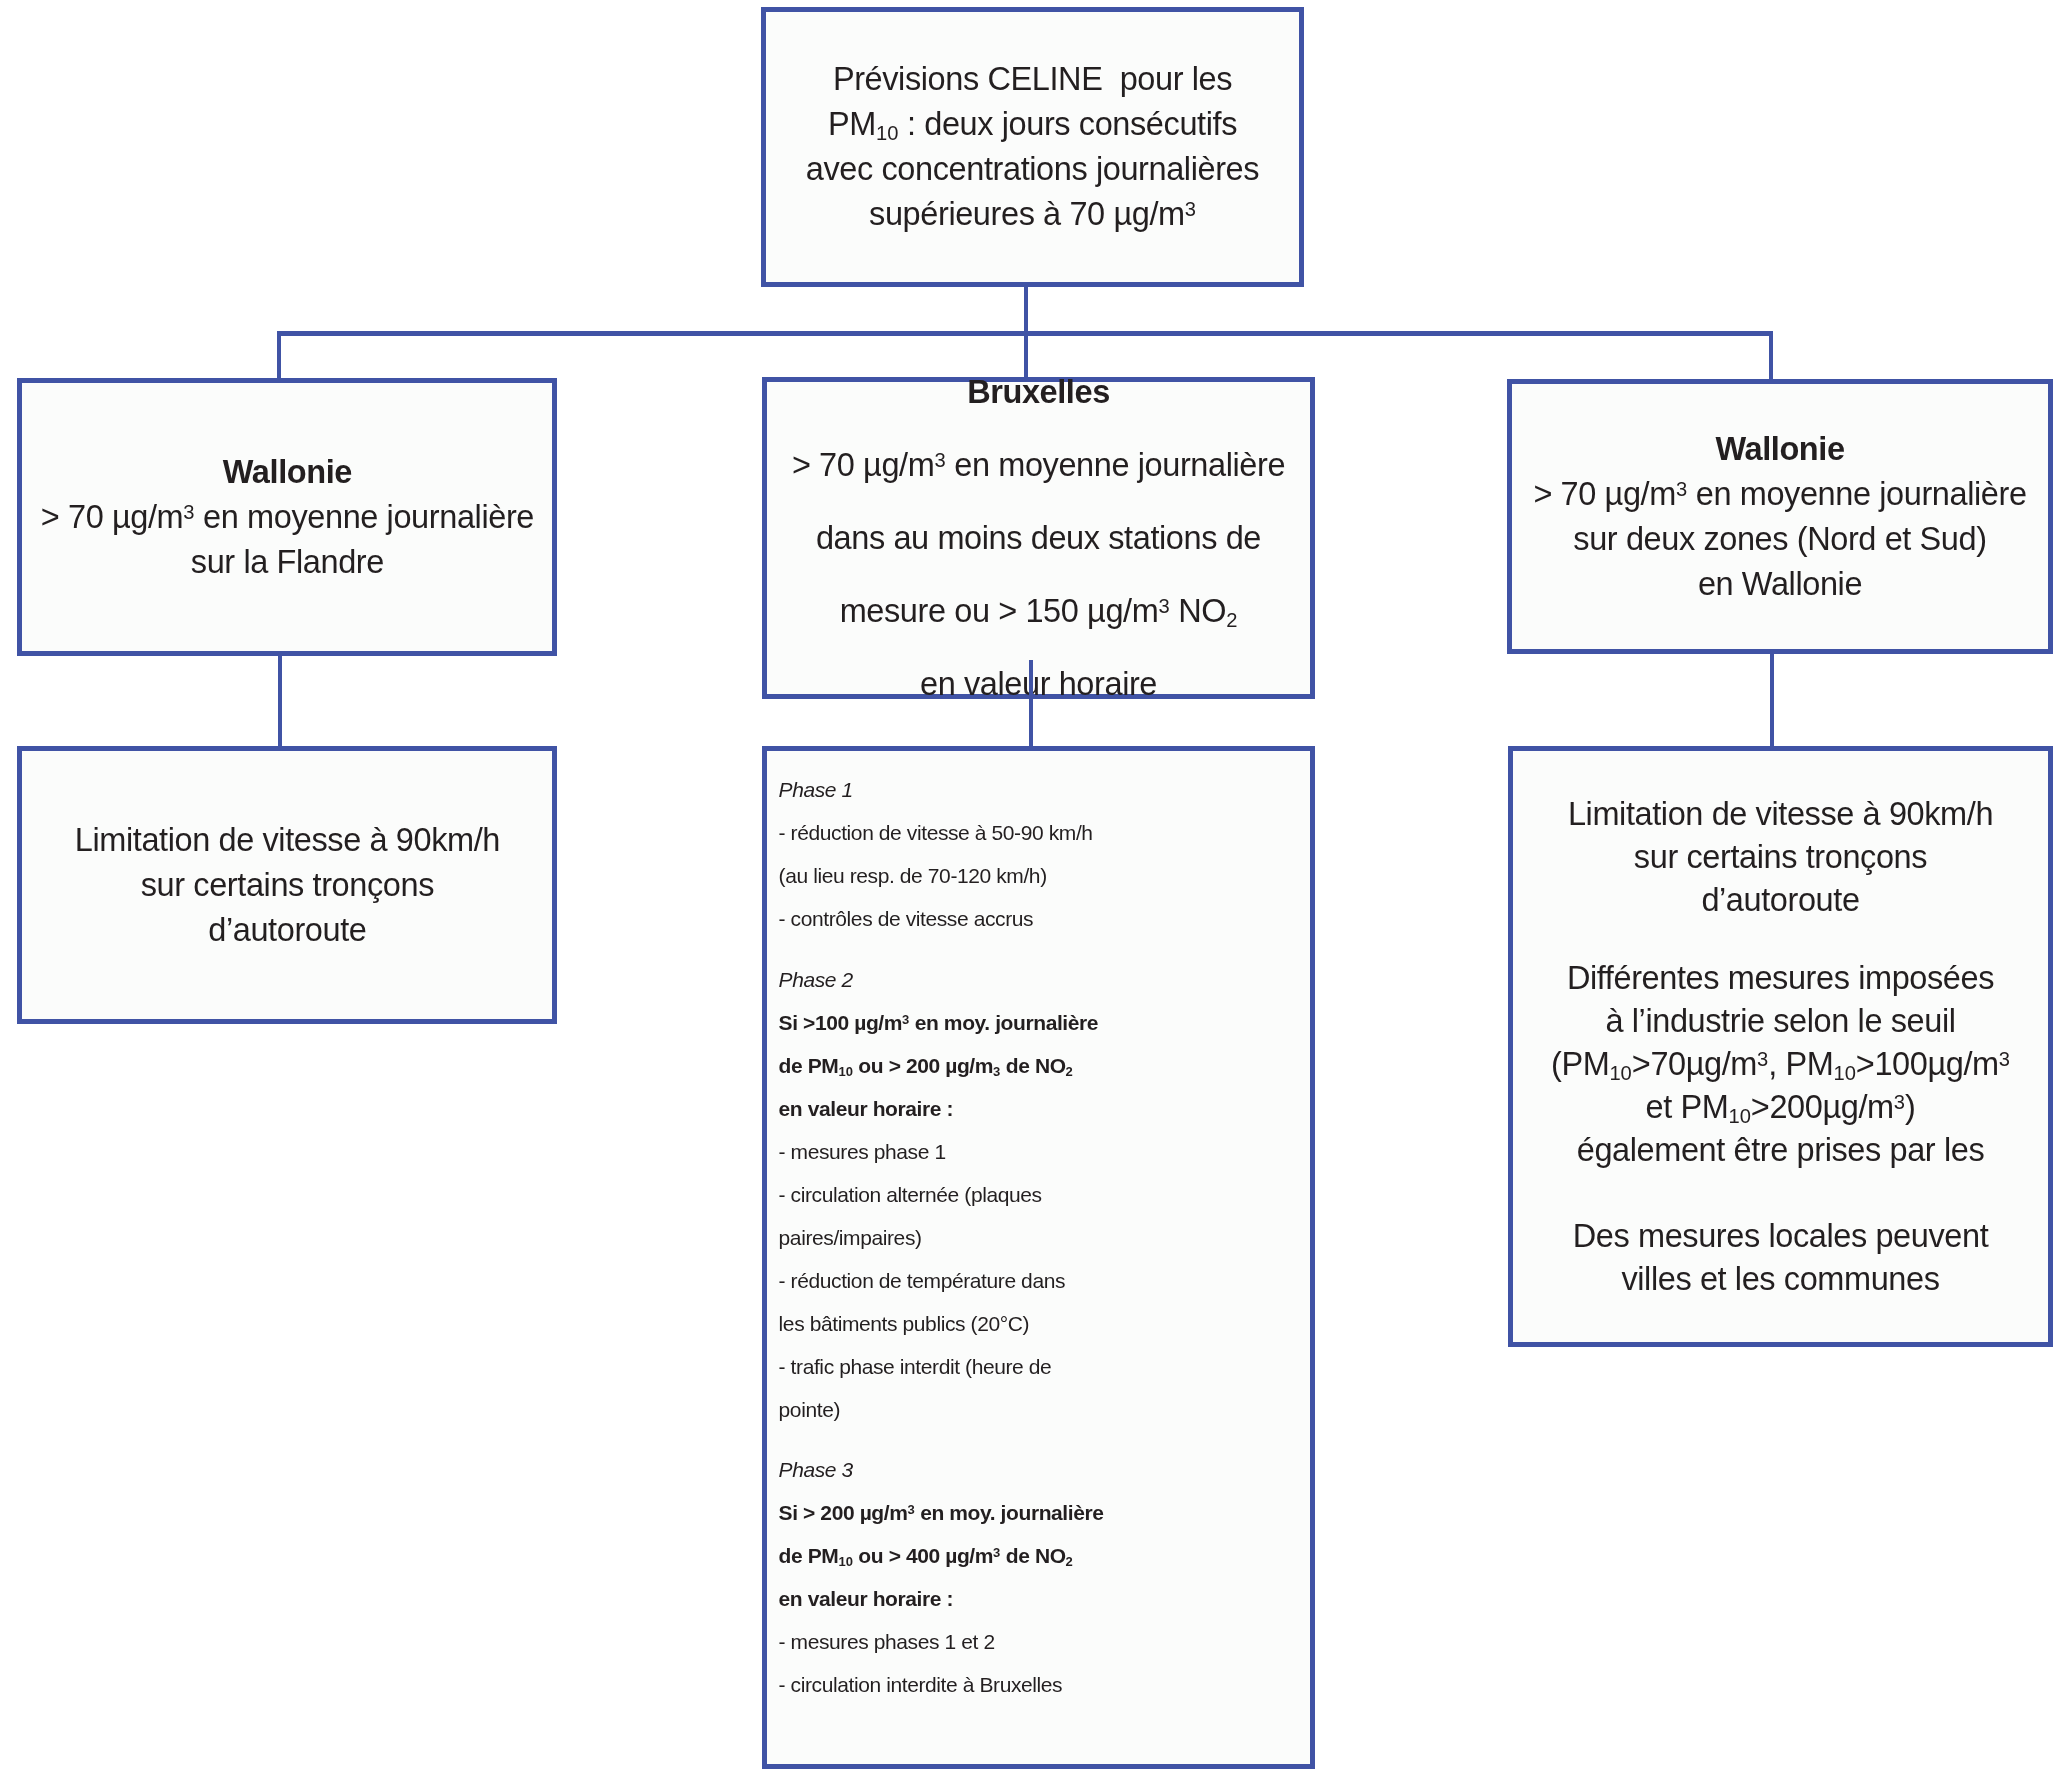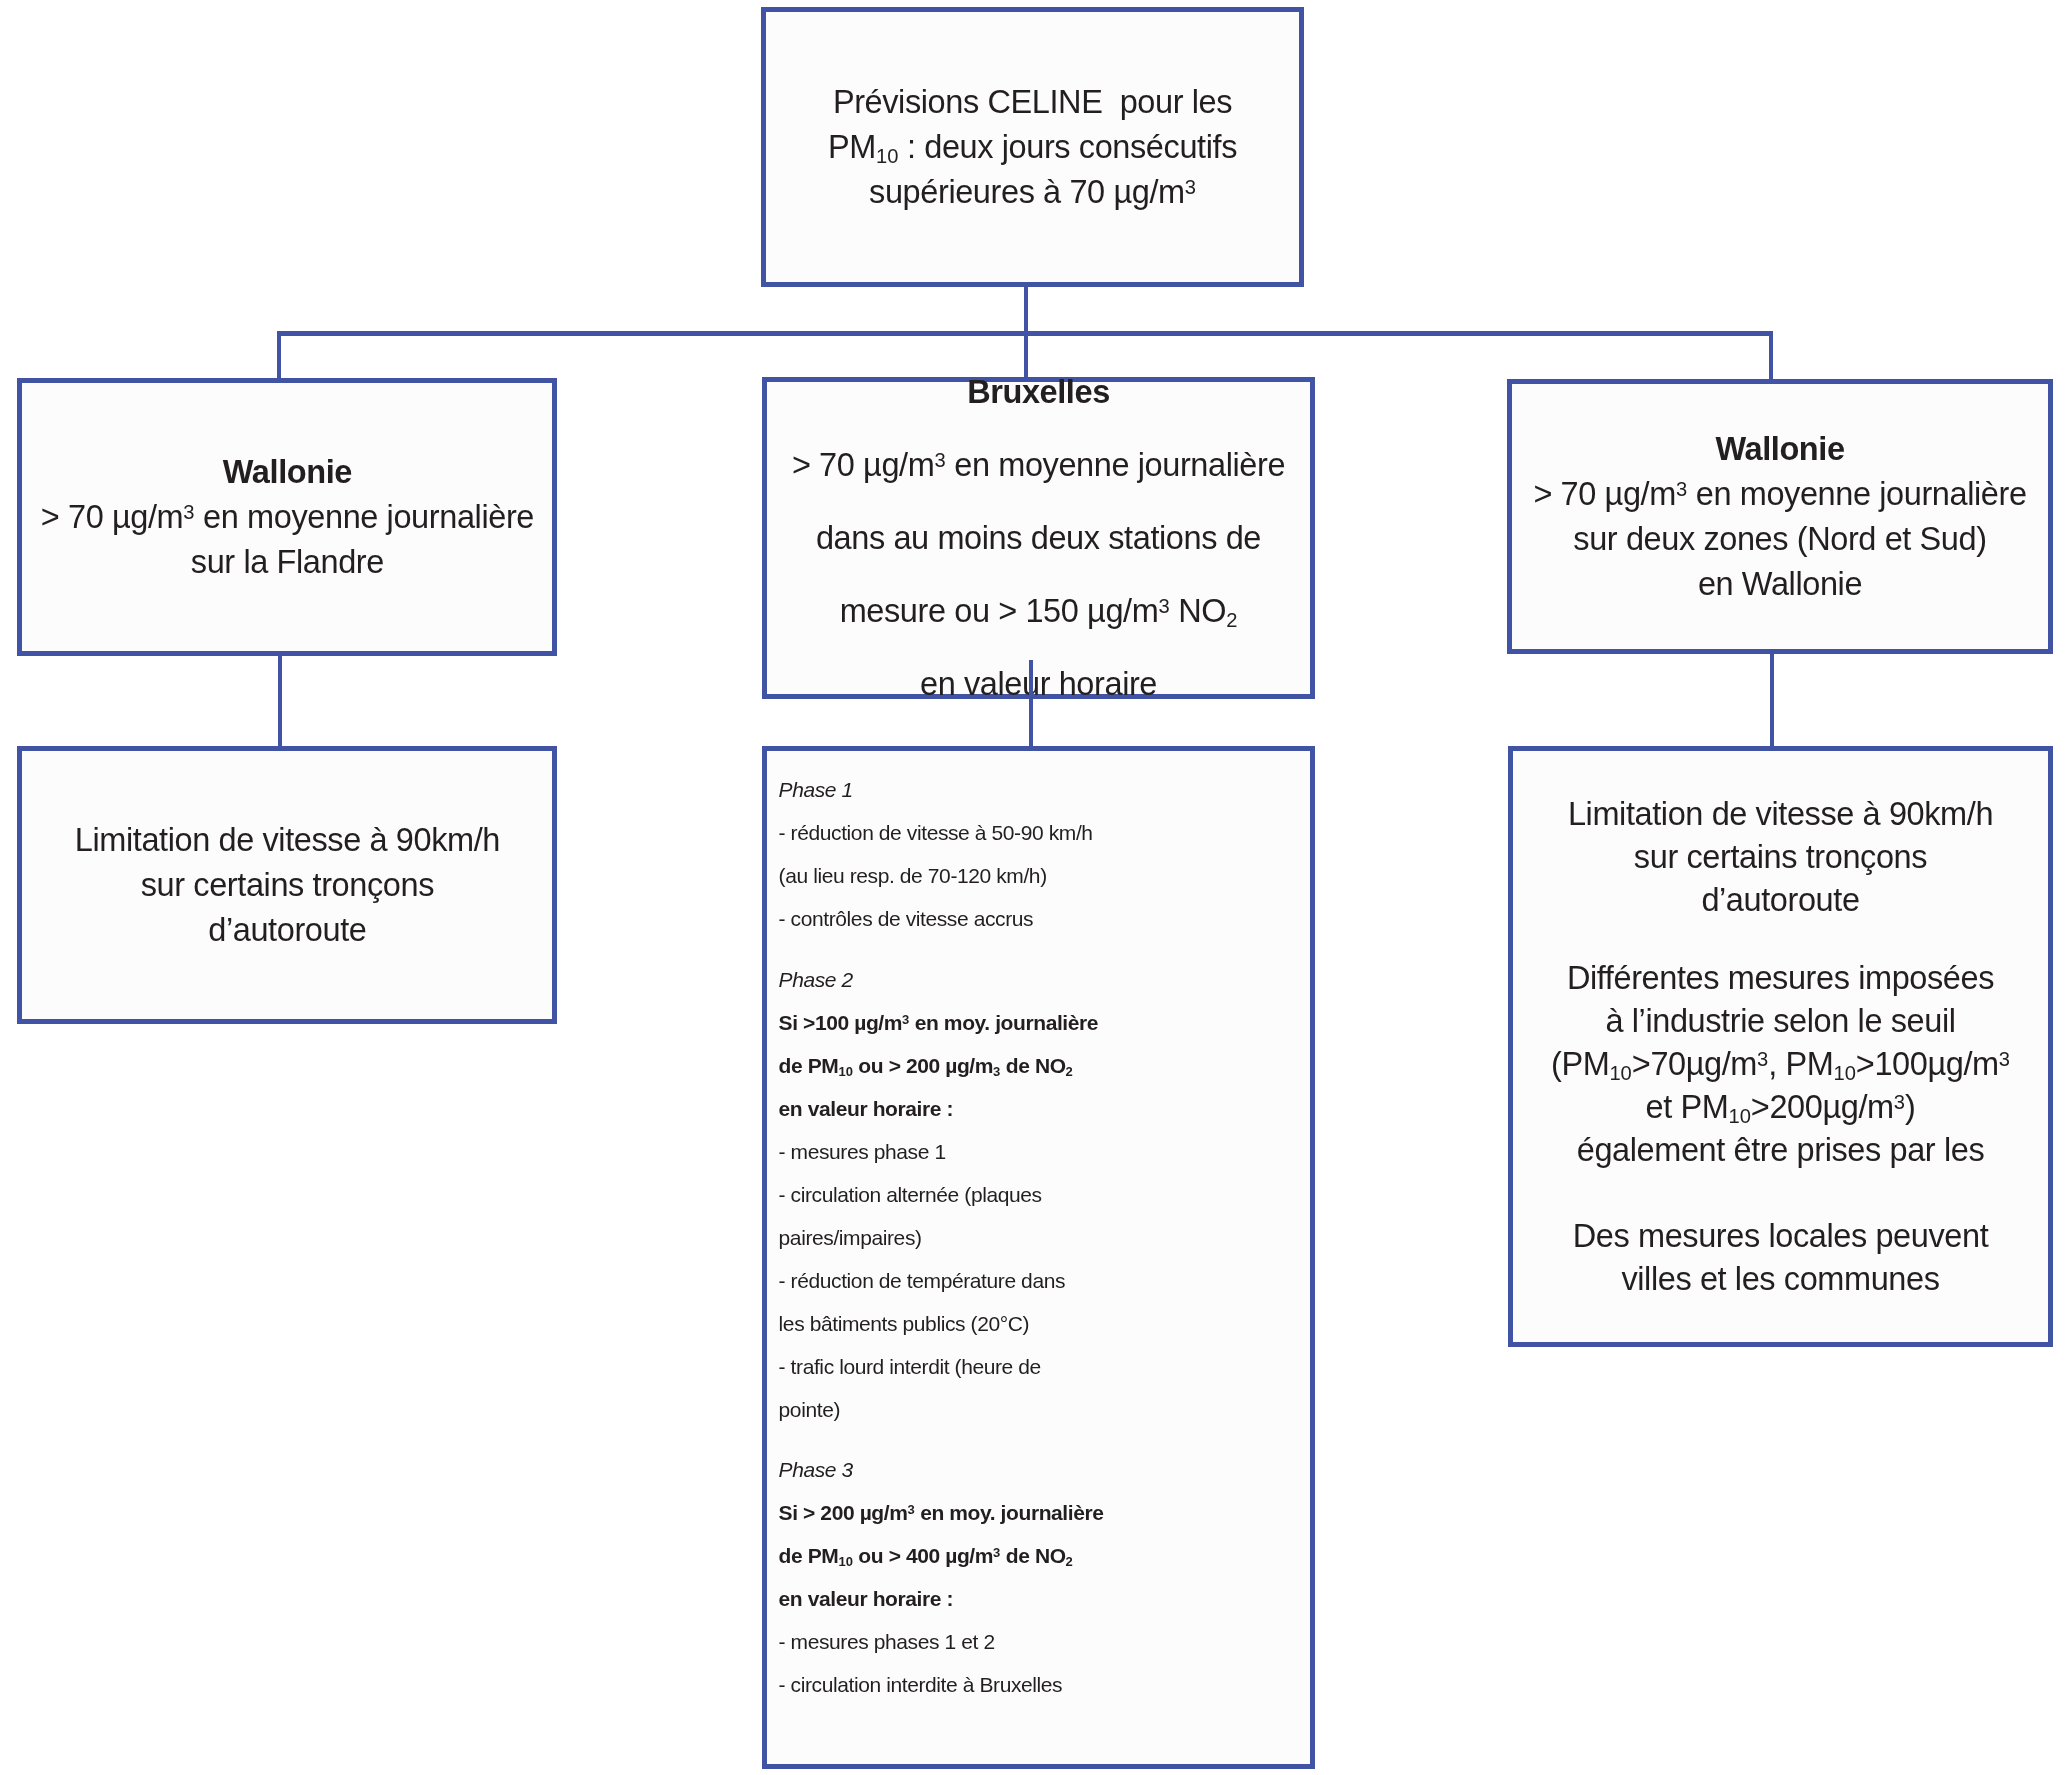--- a/index.html
+++ b/index.html
@@ -80,20 +80,21 @@
   #conn-wallonie-v { left: 1770px; top: 652px;  width: 3.6px;    height: 97px; }
 </style>
 </head>
 <body style="--border-blue: #4053a5; --box-fill: #fbfcfb; --text: #231f20;">
 
 <div>
 
   <div id="top-box" class="box centered">
       <div class="line">Prévisions CELINE&nbsp; pour les</div>
       <div class="line">PM<sub>10</sub> : deux jours consécutifs</div>
+      <div class="line">avec concentrations journalières</div>
       <div class="line">supérieures à 70 µg/m<sup>3</sup></div>
     </div>
 
   <div id="conn-top-v" class="conn"></div>
   <div id="conn-h" class="conn"></div>
   <div id="conn-left-v" class="conn"></div>
   <div id="conn-right-v" class="conn"></div>
 
   <div id="flandre-cond" class="box centered">
       <div class="line b">Wallonie</div>
@@ -133,21 +134,21 @@
       <div class="line">- contrôles de vitesse accrus</div>
       <div class="line i" style="margin-top: 17.3px;">Phase 2</div>
       <div class="line b">Si &gt;100 µg/m<sup>3</sup> en moy. journalière</div>
       <div class="line b">de PM<sub>10</sub> ou &gt; 200 µg/m<sub>3</sub> de NO<sub>2</sub></div>
       <div class="line b">en valeur horaire :</div>
       <div class="line">- mesures phase 1</div>
       <div class="line">- circulation alternée (plaques</div>
       <div class="line">paires/impaires)</div>
       <div class="line">- réduction de température dans</div>
       <div class="line">les bâtiments publics (20°C)</div>
-      <div class="line">- trafic lourd interdit (heure de</div>
+      <div class="line">- trafic phase interdit (heure de</div>
       <div class="line">pointe)</div>
       <div class="line i" style="margin-top: 17.3px;">Phase 3</div>
       <div class="line b">Si &gt; 200 µg/m<sup>3</sup> en moy. journalière</div>
       <div class="line b">de PM<sub>10</sub> ou &gt; 400 µg/m<sup>3</sup> de NO<sub>2</sub></div>
       <div class="line b">en valeur horaire :</div>
       <div class="line">- mesures phases 1 et 2</div>
       <div class="line">- circulation interdite à Bruxelles</div>
     </div>
 
   <div id="wallonie-meas" class="box centered">

